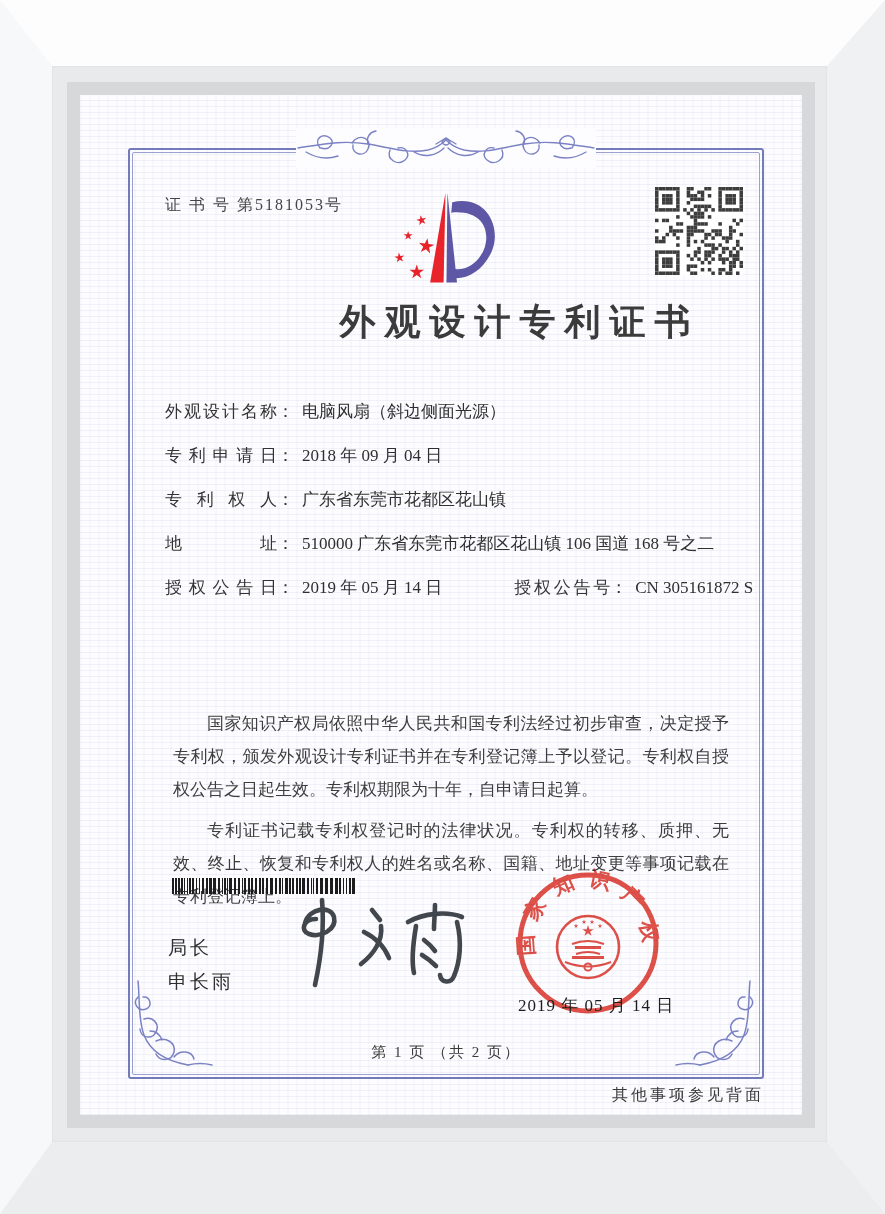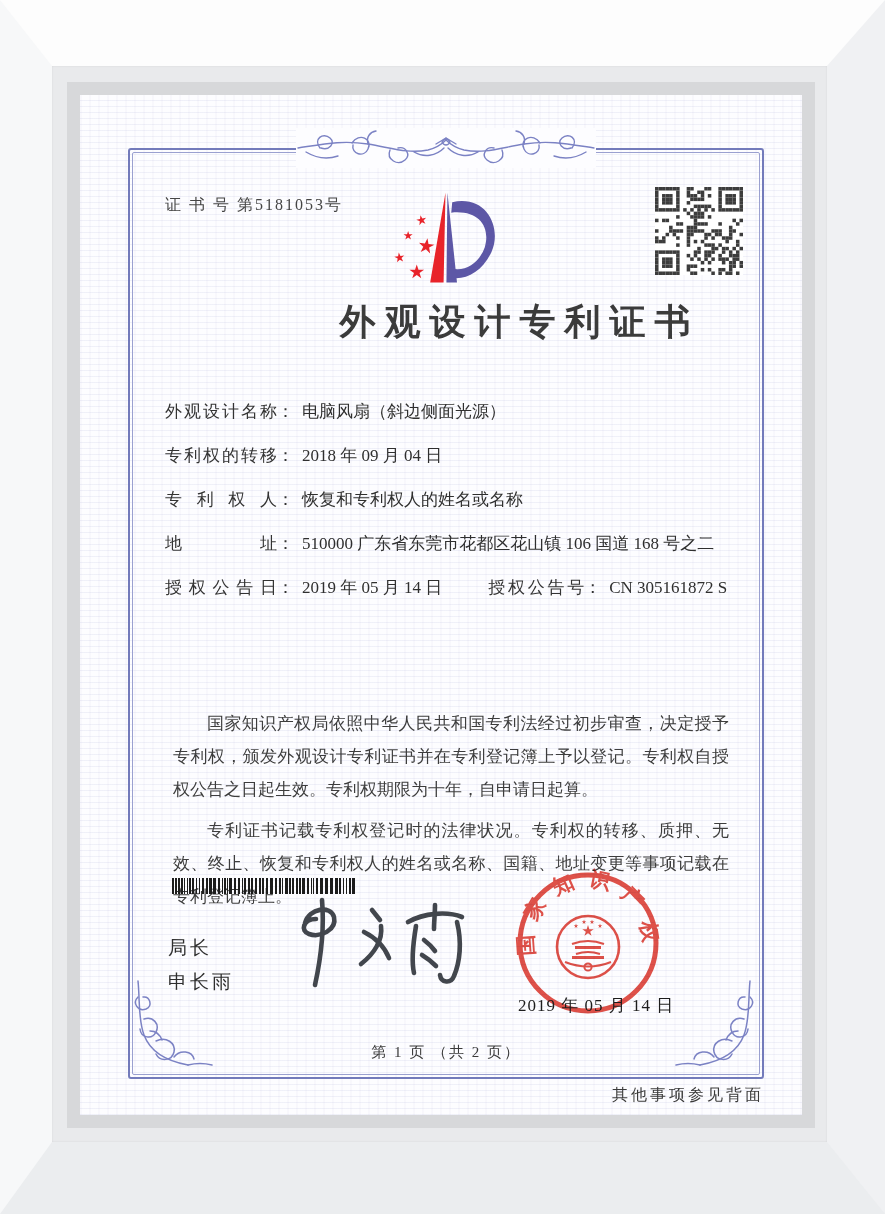--- a/index.html
+++ b/index.html
@@ -60,21 +60,21 @@
     font-size:36px;font-weight:600;color:#3b3b3b;letter-spacing:9px;text-indent:9px;padding-left:11px;
   }
   .fields{position:absolute;left:85px;top:295px;width:580px;}
   .frow{height:44px;line-height:44px;font-size:17px;color:#333;white-space:nowrap;}
   .flabel{
     display:inline-block;width:112px;
     text-align:justify;text-align-last:justify;color:#333;
   }
   .fcolon{margin-right:8px;color:#333;}
   .fvalue{color:#2f2f2f;}
-  .grant{margin-left:46px;}
+  .grant{margin-left:72px;}
   .flabel2{display:inline-block;width:96px;text-align:justify;text-align-last:justify;}
   .paras{
     position:absolute;left:85px;top:604px;width:572px;
     font-size:17px;line-height:33px;color:#3d3d3d;text-align:justify;
   }
   .paras p{margin:8px;text-indent:2em;}
   .barcode{position:absolute;left:92px;top:783px;width:186px;height:16px;}
   .director{
     position:absolute;left:88px;top:836px;
     font-family:"Liberation Sans","DejaVu Sans",sans-serif;
@@ -420,24 +420,24 @@
         <rect x="80.96" y="84.48" width="3.52" height="3.52"></rect>
       </svg>
 
     <div class="cert-title">外观设计专利证书</div>
 
     <div class="fields">
       <div class="frow">
         <span class="flabel">外观设计名称</span><span class="fcolon">：</span><span class="fvalue">电脑风扇（斜边侧面光源）</span>
       </div>
       <div class="frow">
-        <span class="flabel">专利权的转移</span><span class="fcolon">：</span><span class="fvalue">2018 年 09 月 04 日</span>
+        <span class="flabel">专利申请日</span><span class="fcolon">：</span><span class="fvalue">2018 年 09 月 04 日</span>
       </div>
       <div class="frow">
-        <span class="flabel">专利权人</span><span class="fcolon">：</span><span class="fvalue">恢复和专利权人的姓名或名称</span>
+        <span class="flabel">专利权人</span><span class="fcolon">：</span><span class="fvalue">广东省东莞市花都区花山镇</span>
       </div>
       <div class="frow">
         <span class="flabel">地址</span><span class="fcolon">：</span><span class="fvalue">510000 广东省东莞市花都区花山镇 106 国道 168 号之二</span>
       </div>
       <div class="frow">
         <span class="flabel">授权公告日</span><span class="fcolon">：</span><span class="fvalue">2019 年 05 月 14 日</span><span class="grant"><span class="flabel2">授权公告号</span><span class="fcolon">：</span><span class="fvalue">CN 305161872 S</span></span>
       </div>
     </div>
 
     <div class="paras">

